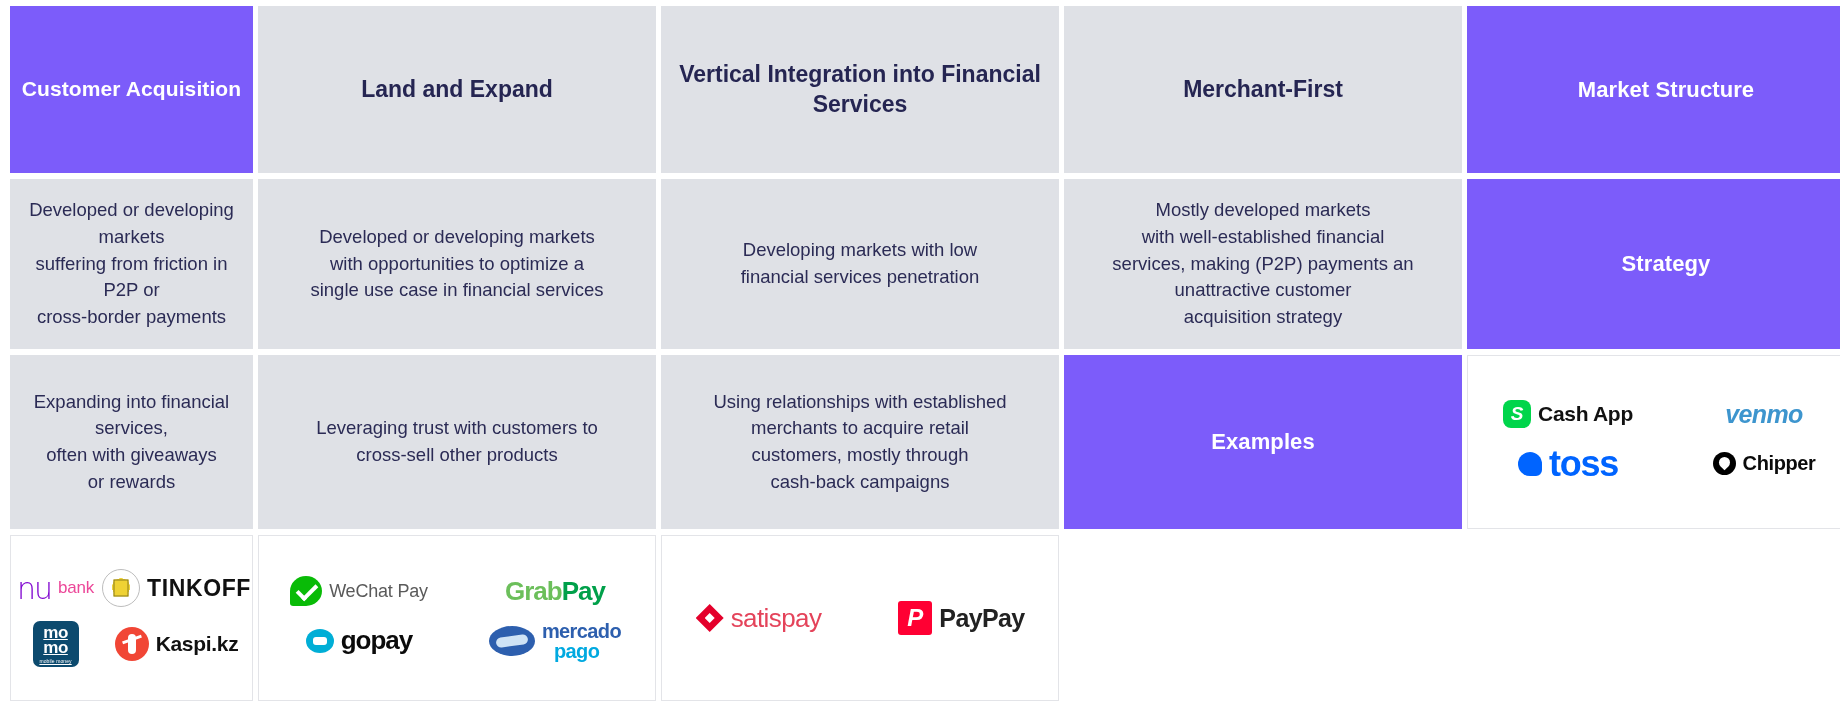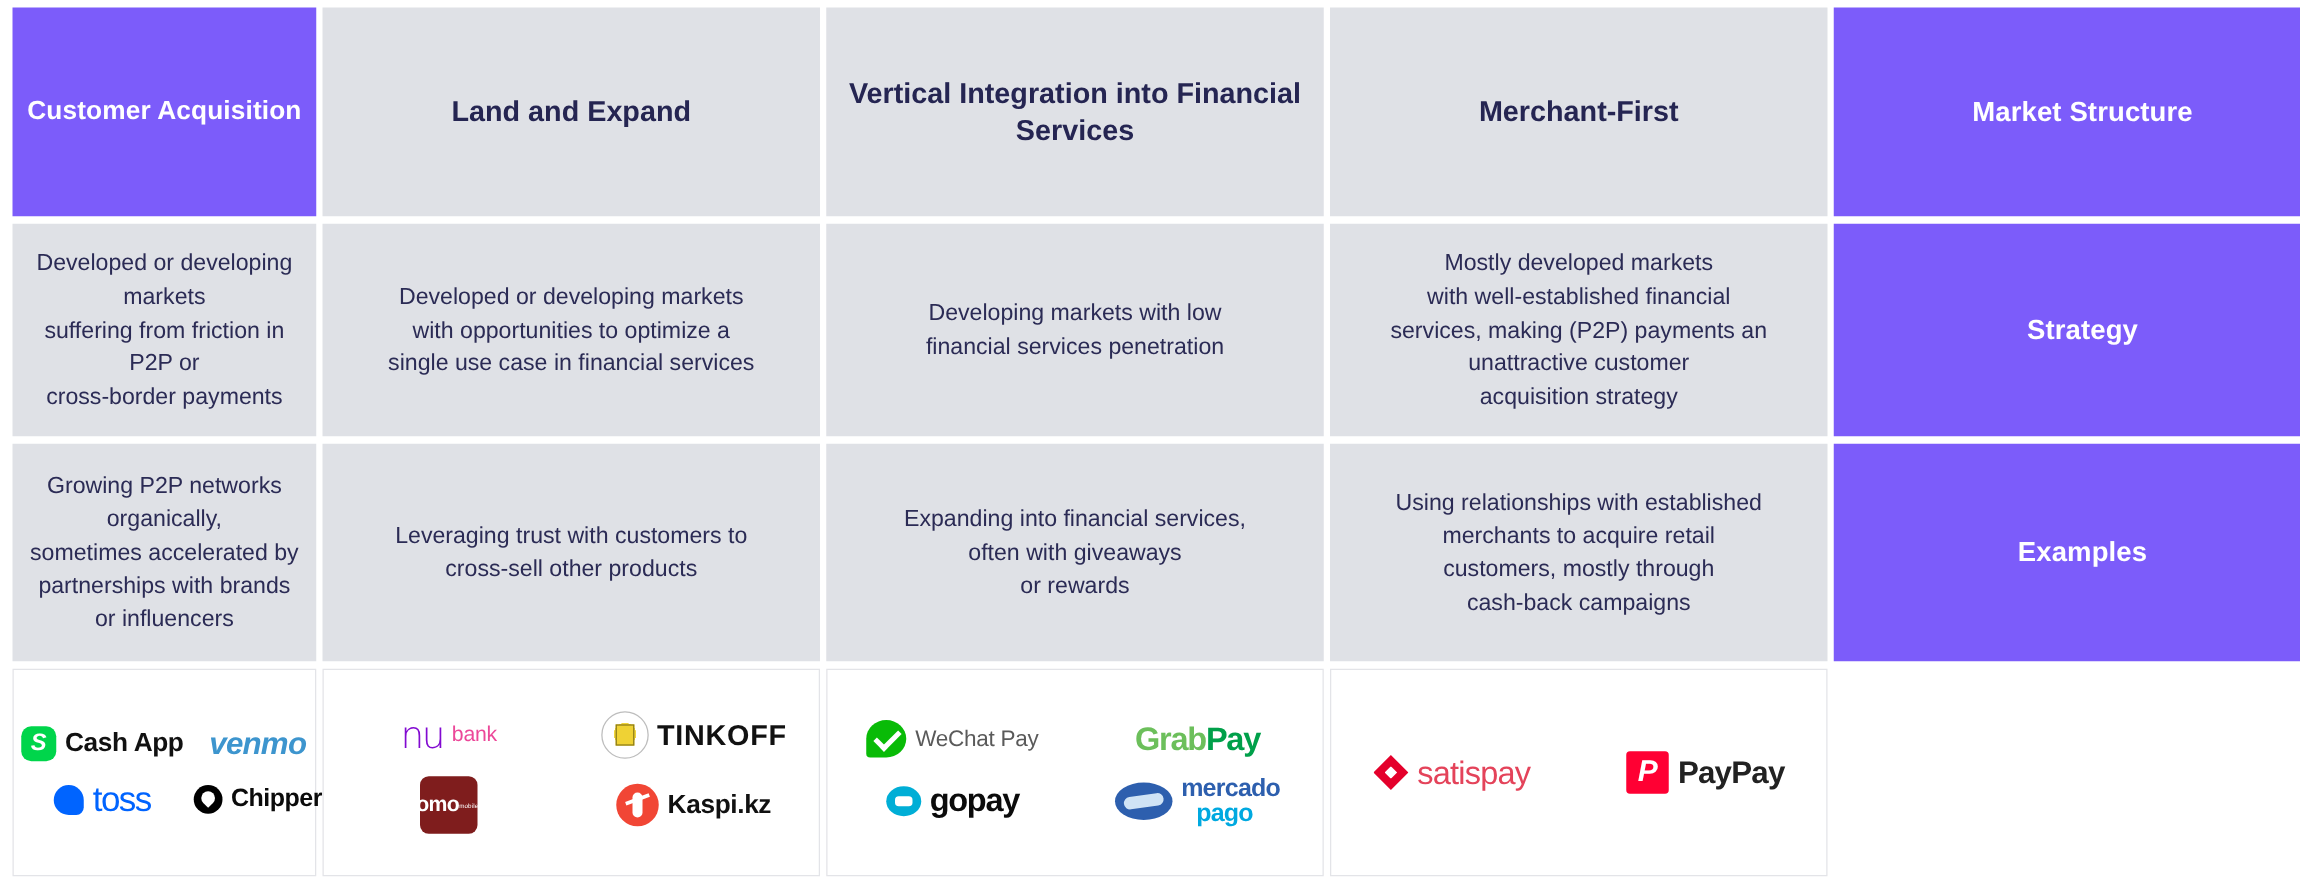--- a/index.html
+++ b/index.html
@@ -106,21 +106,21 @@
   
   .venmo-txt {
     color: #3d95ce; font-size: 25px; font-weight: bold; font-style: italic;
     letter-spacing: -.6px;
   }
 
   
   .toss-mark {
     width: 24px; height: 24px; background: #0064ff; border-radius: 50% 50% 6px 50%;
   }
-  .toss-txt { color: #0064ff; font-size: 28px; font-weight: normal; letter-spacing: -1.2px; }
+  .toss-txt { color: #0064ff; font-size: 36px; font-weight: bold; letter-spacing: -1.2px; }
 
   
   .chipper-mark {
     width: 23px; height: 23px; border-radius: 50%; background: #000;
     position: relative;
   }
   .chipper-mark::after {
     content: ""; position: absolute; left: 6px; top: 5px;
     width: 11px; height: 11px; background: #fff;
     border-radius: 50% 50% 50% 0; transform: rotate(-45deg);
@@ -129,24 +129,25 @@
 
   
   .nu-mark {
     font-size: 30px; color: #820ad1; font-weight: 300; letter-spacing: -2px;
     font-family: "DejaVu Sans", sans-serif;
   }
   .nu-txt { color: #ec4899; font-size: 17px; letter-spacing: -.2px; }
 
   
   .momo-box {
-    background: #7f1d1d; color: #fff; border-radius: 7px;
+    background: #0c4a6e; color: #fff; border-radius: 7px;
     width: 46px; height: 46px;
-    display: flex; flex-direction: row; align-items: center; justify-content: center;
+    display: flex; flex-direction: column; align-items: center; justify-content: center;
     line-height: .92;
+    text-decoration: underline;
   }
   .momo-box .m1 { font-size: 17px; font-weight: bold; letter-spacing: -.5px; }
   .momo-box .m2 { font-size: 5px; margin-top: 3px; letter-spacing: .1px; }
 
   
   .tinkoff-mark {
     width: 38px; height: 38px; border-radius: 50%;
     background: radial-gradient(circle at 50% 48%, #f0d53a 0 34%, #ffffff 35% 100%);
     border: 1px solid #bdbdbd; position: relative;
   }
@@ -268,29 +269,25 @@
 financial services penetration</div>
   <div class="cell">Mostly developed markets
 with well-established financial
 services, making (P2P) payments an
 unattractive customer
 acquisition strategy</div>
 
   <div class="rowhead">
     <span>Strategy</span>
   </div>
-  <div class="cell">Growing P2P networks organically,
-sometimes accelerated by
-partnerships with brands
-or influencers</div>
-  <div class="cell">Leveraging trust with customers to
-cross-sell other products</div>
   <div class="cell">Expanding into financial services,
 often with giveaways
 or rewards</div>
+  <div class="cell">Leveraging trust with customers to
+cross-sell other products</div>
   <div class="cell">Using relationships with established
 merchants to acquire retail
 customers, mostly through
 cash-back campaigns</div>
 
   <div class="rowhead">
     <span>Examples</span>
   </div>
 
   <div class="logocell">

